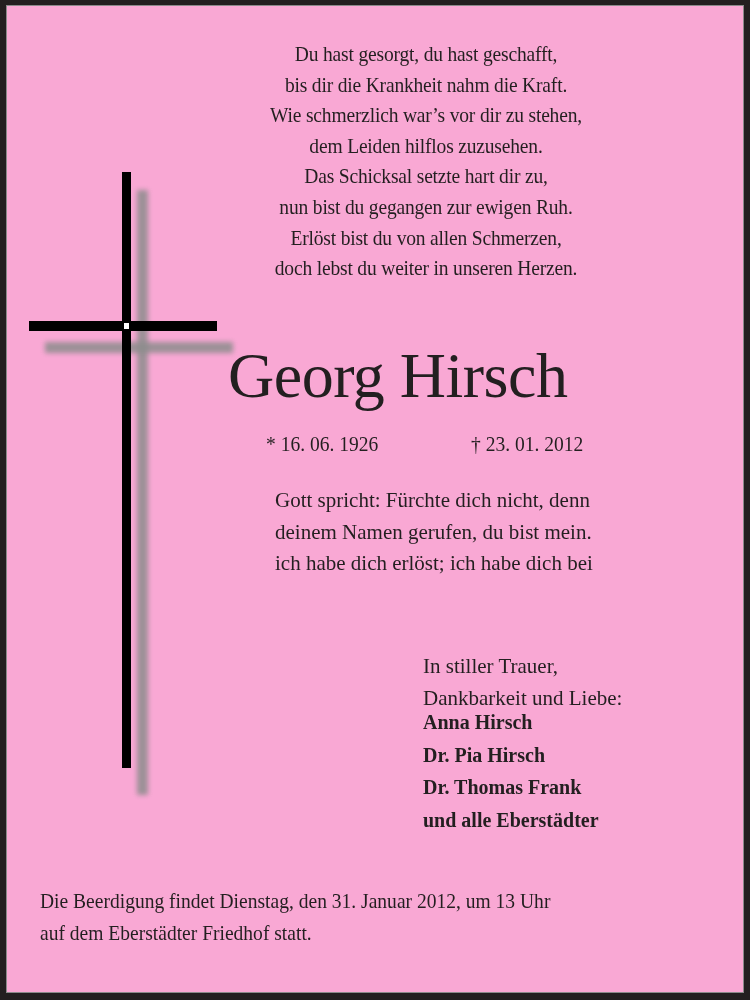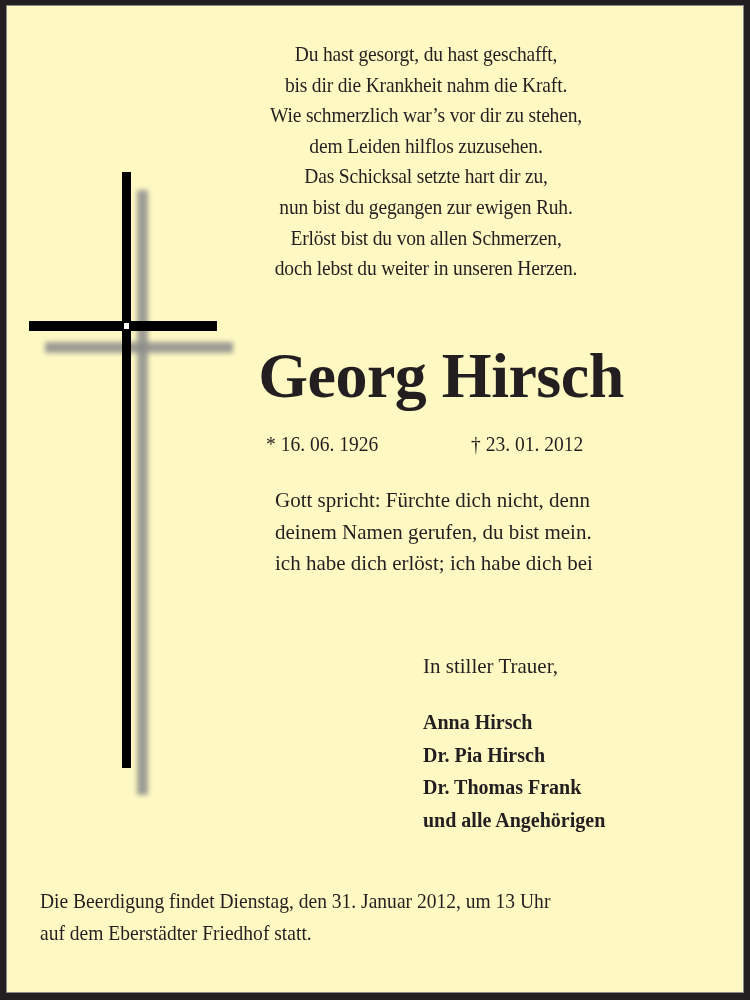--- a/index.html
+++ b/index.html
@@ -14,21 +14,21 @@
     overflow: hidden;
     font-family: "Liberation Serif", "DejaVu Serif", serif;
     color: #231f20;
   }
   .page {
     position: absolute;
     left: 6px;
     top: 5px;
     width: 738px;
     height: 988px;
-    background: #fef9c3;
+    background: #f9a8d4;
     box-shadow: inset 0 0 0 1px #8a8a8a;
   }
   .poem {
     position: absolute;
     left: 140px;
     width: 560px;
     top: 34px;
     text-align: center;
     font-size: 21px;
     line-height: 30.6px;
@@ -71,22 +71,22 @@
     left: 118px; top: 318px;
     width: 5px; height: 6px;
     background: #fff;
   }
 
   .name {
     position: absolute;
     left: 222px;
     width: 426px;
     top: 331px;
-    text-align: center;
-    font-weight: bold;
+    text-align: left;
+    font-weight: normal;
     font-size: 64px;
     line-height: 80px;
     letter-spacing: -0.5px;
     white-space: nowrap;
   }
   .dates {
     position: absolute;
     top: 424px;
     font-size: 21px;
     line-height: 30px;
@@ -167,27 +167,28 @@
   <div class="dates date-death">† 23. 01. 2012</div>
 
   <div class="verse">
     <div>Gott spricht: Fürchte dich nicht, denn</div>
     <div>deinem Namen gerufen, du bist mein.</div>
     <div>ich habe dich erlöst; ich habe dich bei</div>
   </div>
 
   <div class="mourn">
     <div>In stiller Trauer,</div>
+    <div>Dankbarkeit und Liebe:</div>
   </div>
 
   <div class="family">
     <div>Anna Hirsch</div>
     <div>Dr. Pia Hirsch</div>
     <div>Dr. Thomas Frank</div>
-    <div>und alle Angehörigen</div>
+    <div>und alle Eberstädter</div>
   </div>
 
   <div class="funeral">
     <div>Die Beerdigung findet Dienstag, den 31. Januar 2012, um 13 Uhr</div>
     <div>auf dem Eberstädter Friedhof statt.</div>
   </div>
 
 </div>
 
 </body></html>

